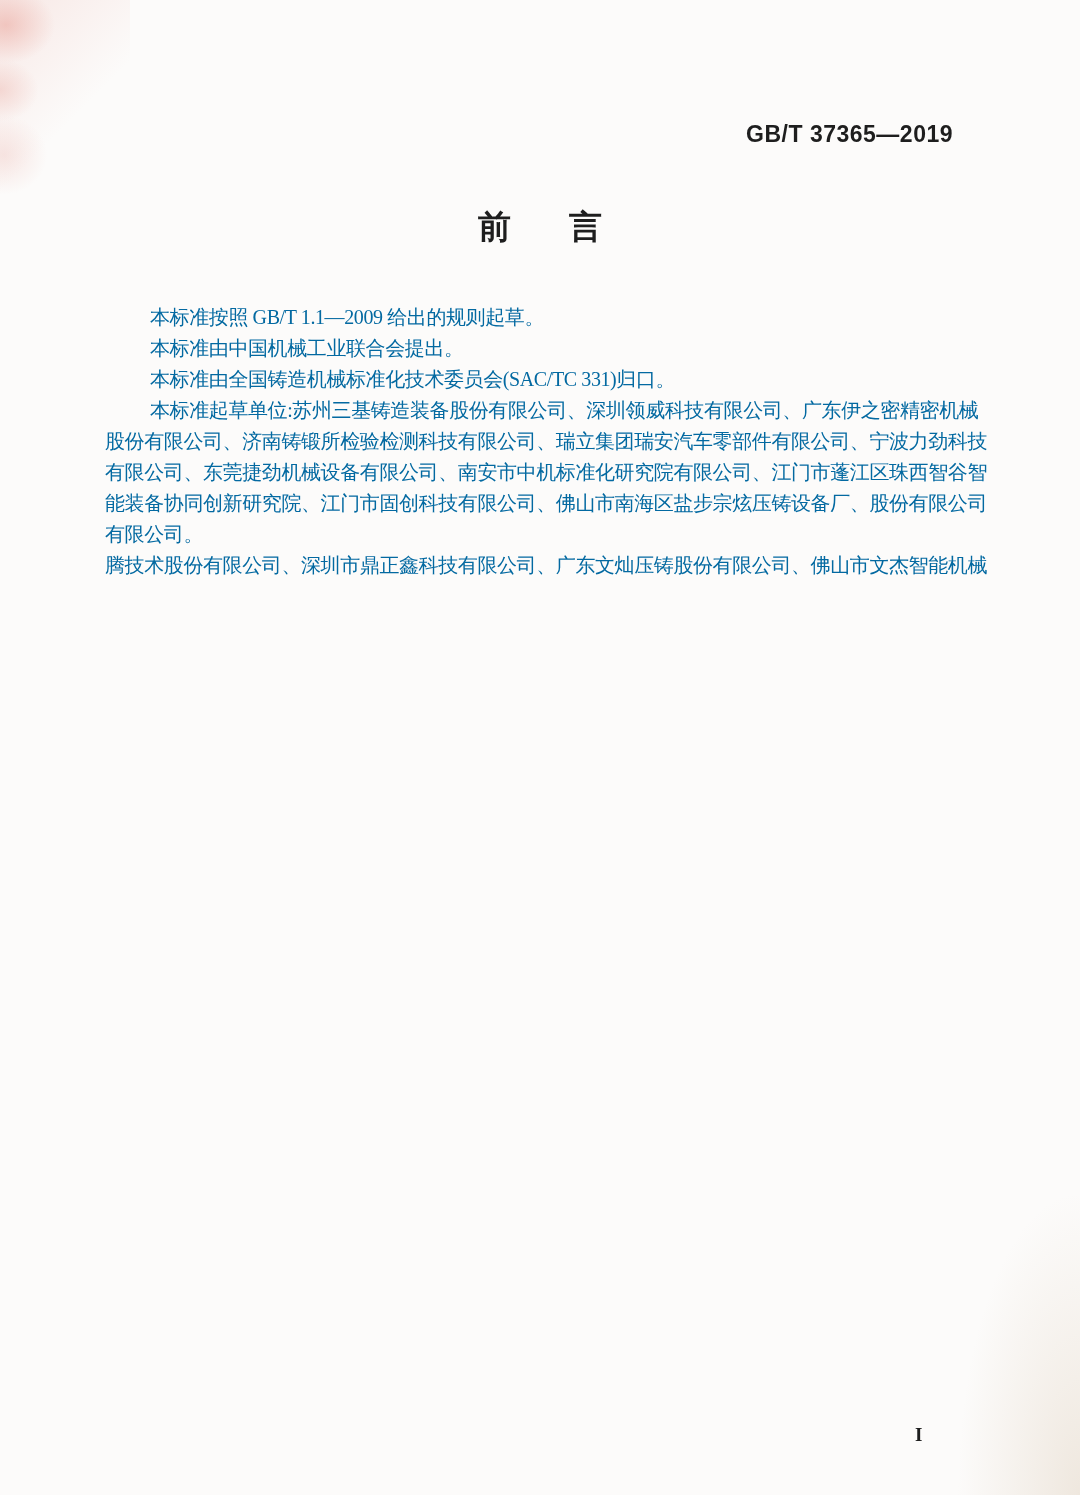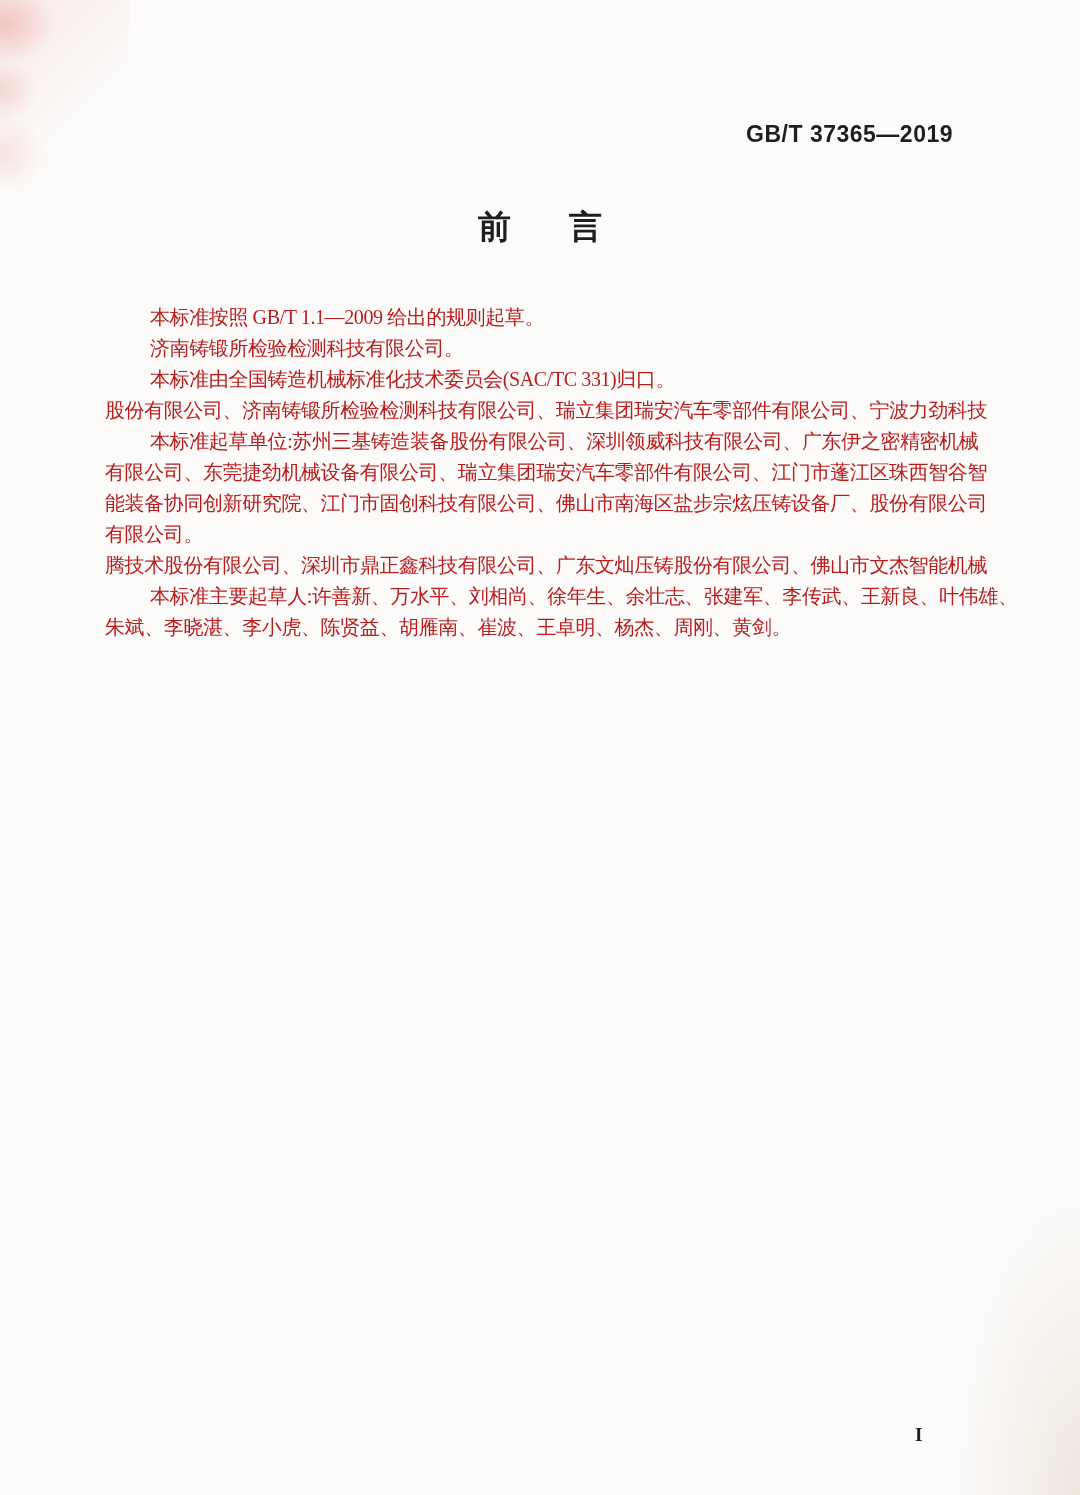--- a/index.html
+++ b/index.html
@@ -64,21 +64,21 @@
   }
   .body-text {
     position: absolute;
     left: 105px;
     top: 302px;
     width: 866px;
     font-family: "Liberation Serif", "DejaVu Serif", serif;
     font-size: 20px;
     line-height: 31px;
     letter-spacing: -0.4px;
-    color: #b91c1c;
+    color: #0369a1;
   }
   .body-text .line {
     white-space: nowrap;
     height: 31px;
   }
   .body-text .line.first {
     padding-left: 45px;
   }
   .page-number {
     position: absolute;
@@ -105,38 +105,34 @@
     <span>言</span>
   </h1>
 
   <div class="body-text">
 
     <div>
       <div class="line first">本标准按照 GB/T 1.1—2009 给出的规则起草。</div>
     </div>
 
     <div>
-      <div class="line first">济南铸锻所检验检测科技有限公司。</div>
+      <div class="line first">本标准由中国机械工业联合会提出。</div>
     </div>
 
     <div>
       <div class="line first">本标准由全国铸造机械标准化技术委员会(SAC/TC 331)归口。</div>
     </div>
 
     <div>
+      <div class="line first">本标准起草单位:苏州三基铸造装备股份有限公司、深圳领威科技有限公司、广东伊之密精密机械</div>
       <div class="line">股份有限公司、济南铸锻所检验检测科技有限公司、瑞立集团瑞安汽车零部件有限公司、宁波力劲科技</div>
-      <div class="line first">本标准起草单位:苏州三基铸造装备股份有限公司、深圳领威科技有限公司、广东伊之密精密机械</div>
-      <div class="line">有限公司、东莞捷劲机械设备有限公司、瑞立集团瑞安汽车零部件有限公司、江门市蓬江区珠西智谷智</div>
+      <div class="line">有限公司、东莞捷劲机械设备有限公司、南安市中机标准化研究院有限公司、江门市蓬江区珠西智谷智</div>
       <div class="line">能装备协同创新研究院、江门市固创科技有限公司、佛山市南海区盐步宗炫压铸设备厂、股份有限公司</div>
       <div class="line">有限公司。</div>
       <div class="line">腾技术股份有限公司、深圳市鼎正鑫科技有限公司、广东文灿压铸股份有限公司、佛山市文杰智能机械</div>
     </div>
 
-    <div>
-      <div class="line first">本标准主要起草人:许善新、万水平、刘相尚、徐年生、余壮志、张建军、李传武、王新良、叶伟雄、</div>
-      <div class="line">朱斌、李晓湛、李小虎、陈贤益、胡雁南、崔波、王卓明、杨杰、周刚、黄剑。</div>
-    </div>
 
   </div>
 
   <div class="page-number">I</div>
 
 </div>
 
 </body></html>

